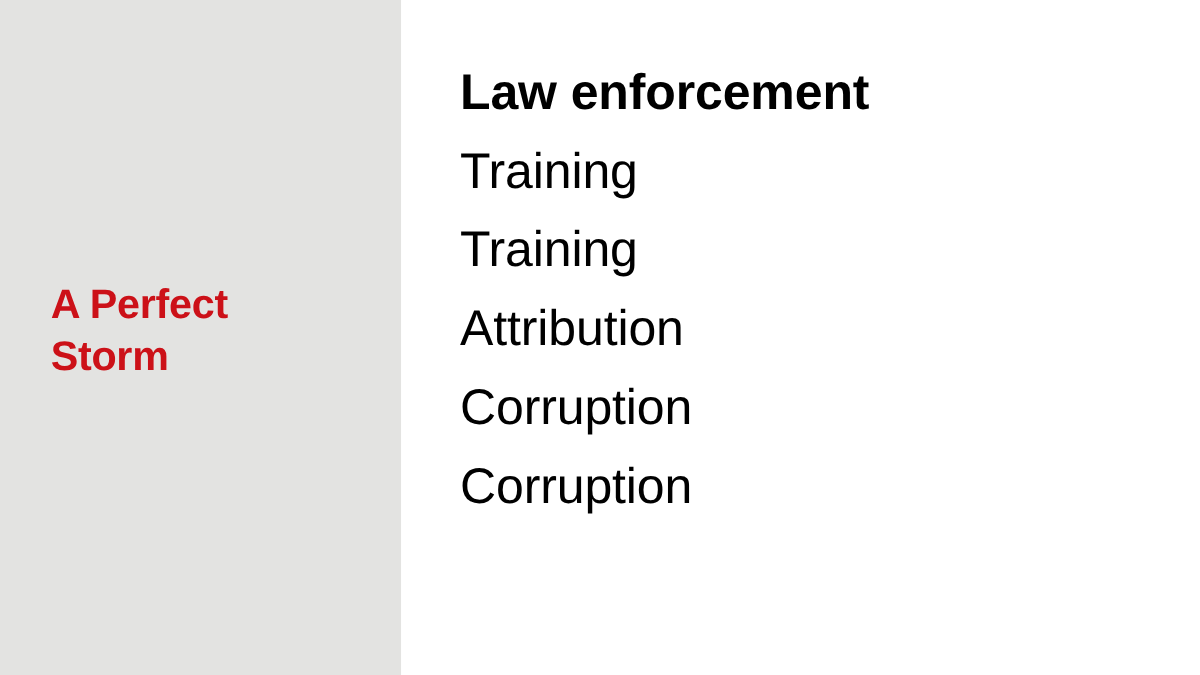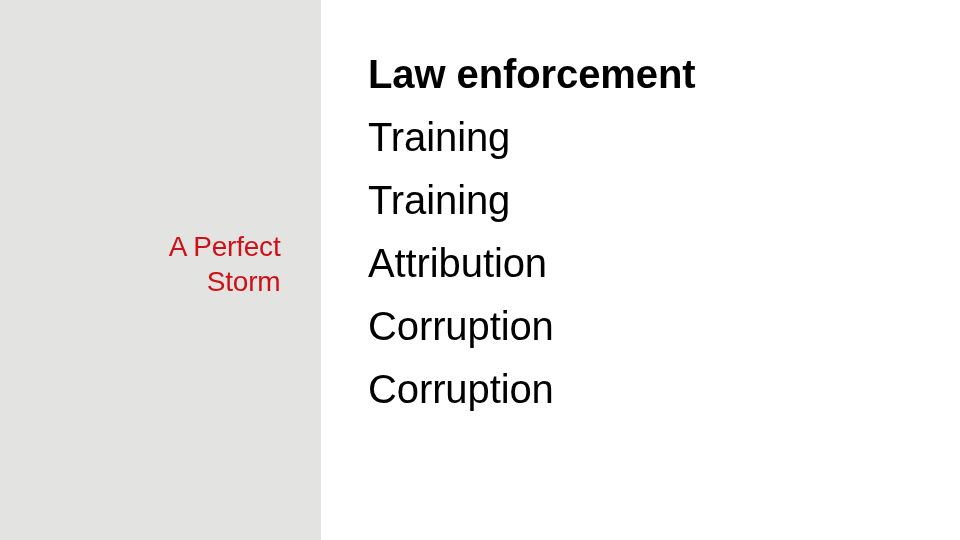--- a/index.html
+++ b/index.html
@@ -27,25 +27,25 @@
     top: 0;
     width: 321px;
     height: 540px;
     background: #e3e3e1;
     display: flex;
     align-items: center;
     justify-content: center;
   }
   #slide-title {
     width: 240px;
-    text-align: right;
+    text-align: left;
     color: #cc1118;
     font-family: "Liberation Sans", sans-serif;
-    font-weight: normal;
-    font-size: 28px;
+    font-weight: bold;
+    font-size: 33px;
     line-height: 1.26;
     letter-spacing: -0.2px;
     white-space: pre-line;
     margin: 0;
     padding: 0;
     transform: translateY(-6px);
   }
   
   #content-panel {
     position: absolute;

